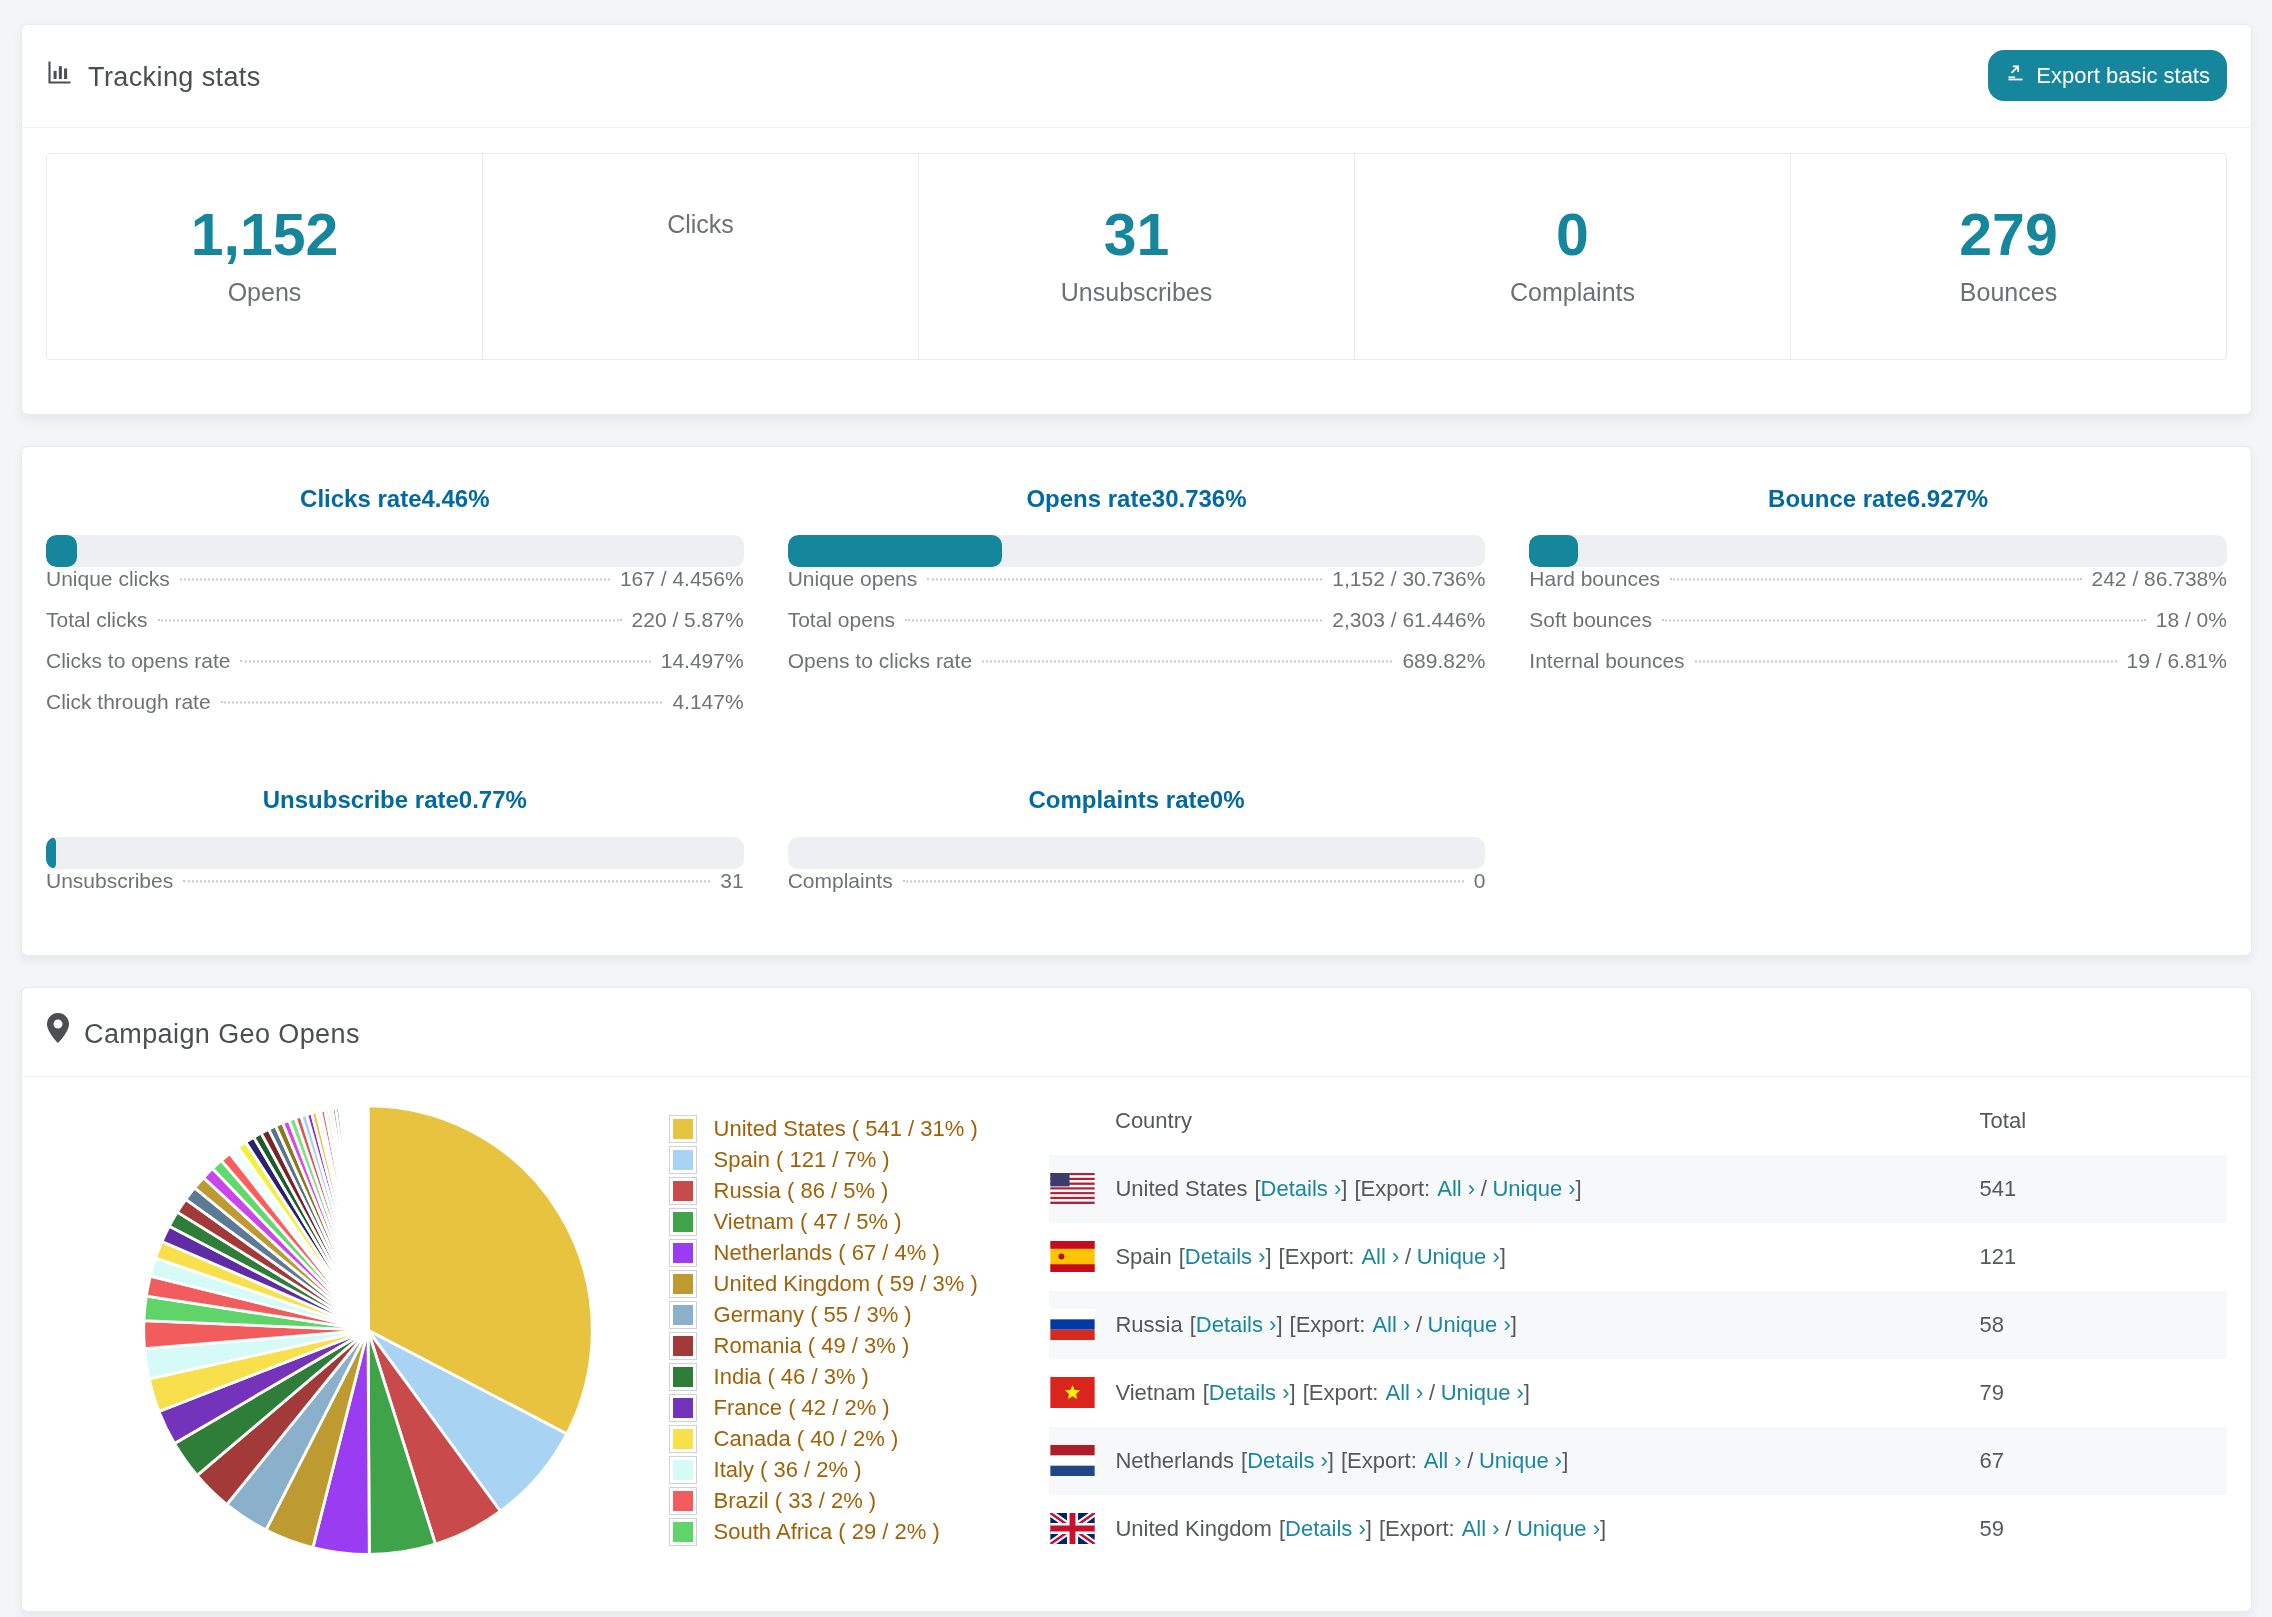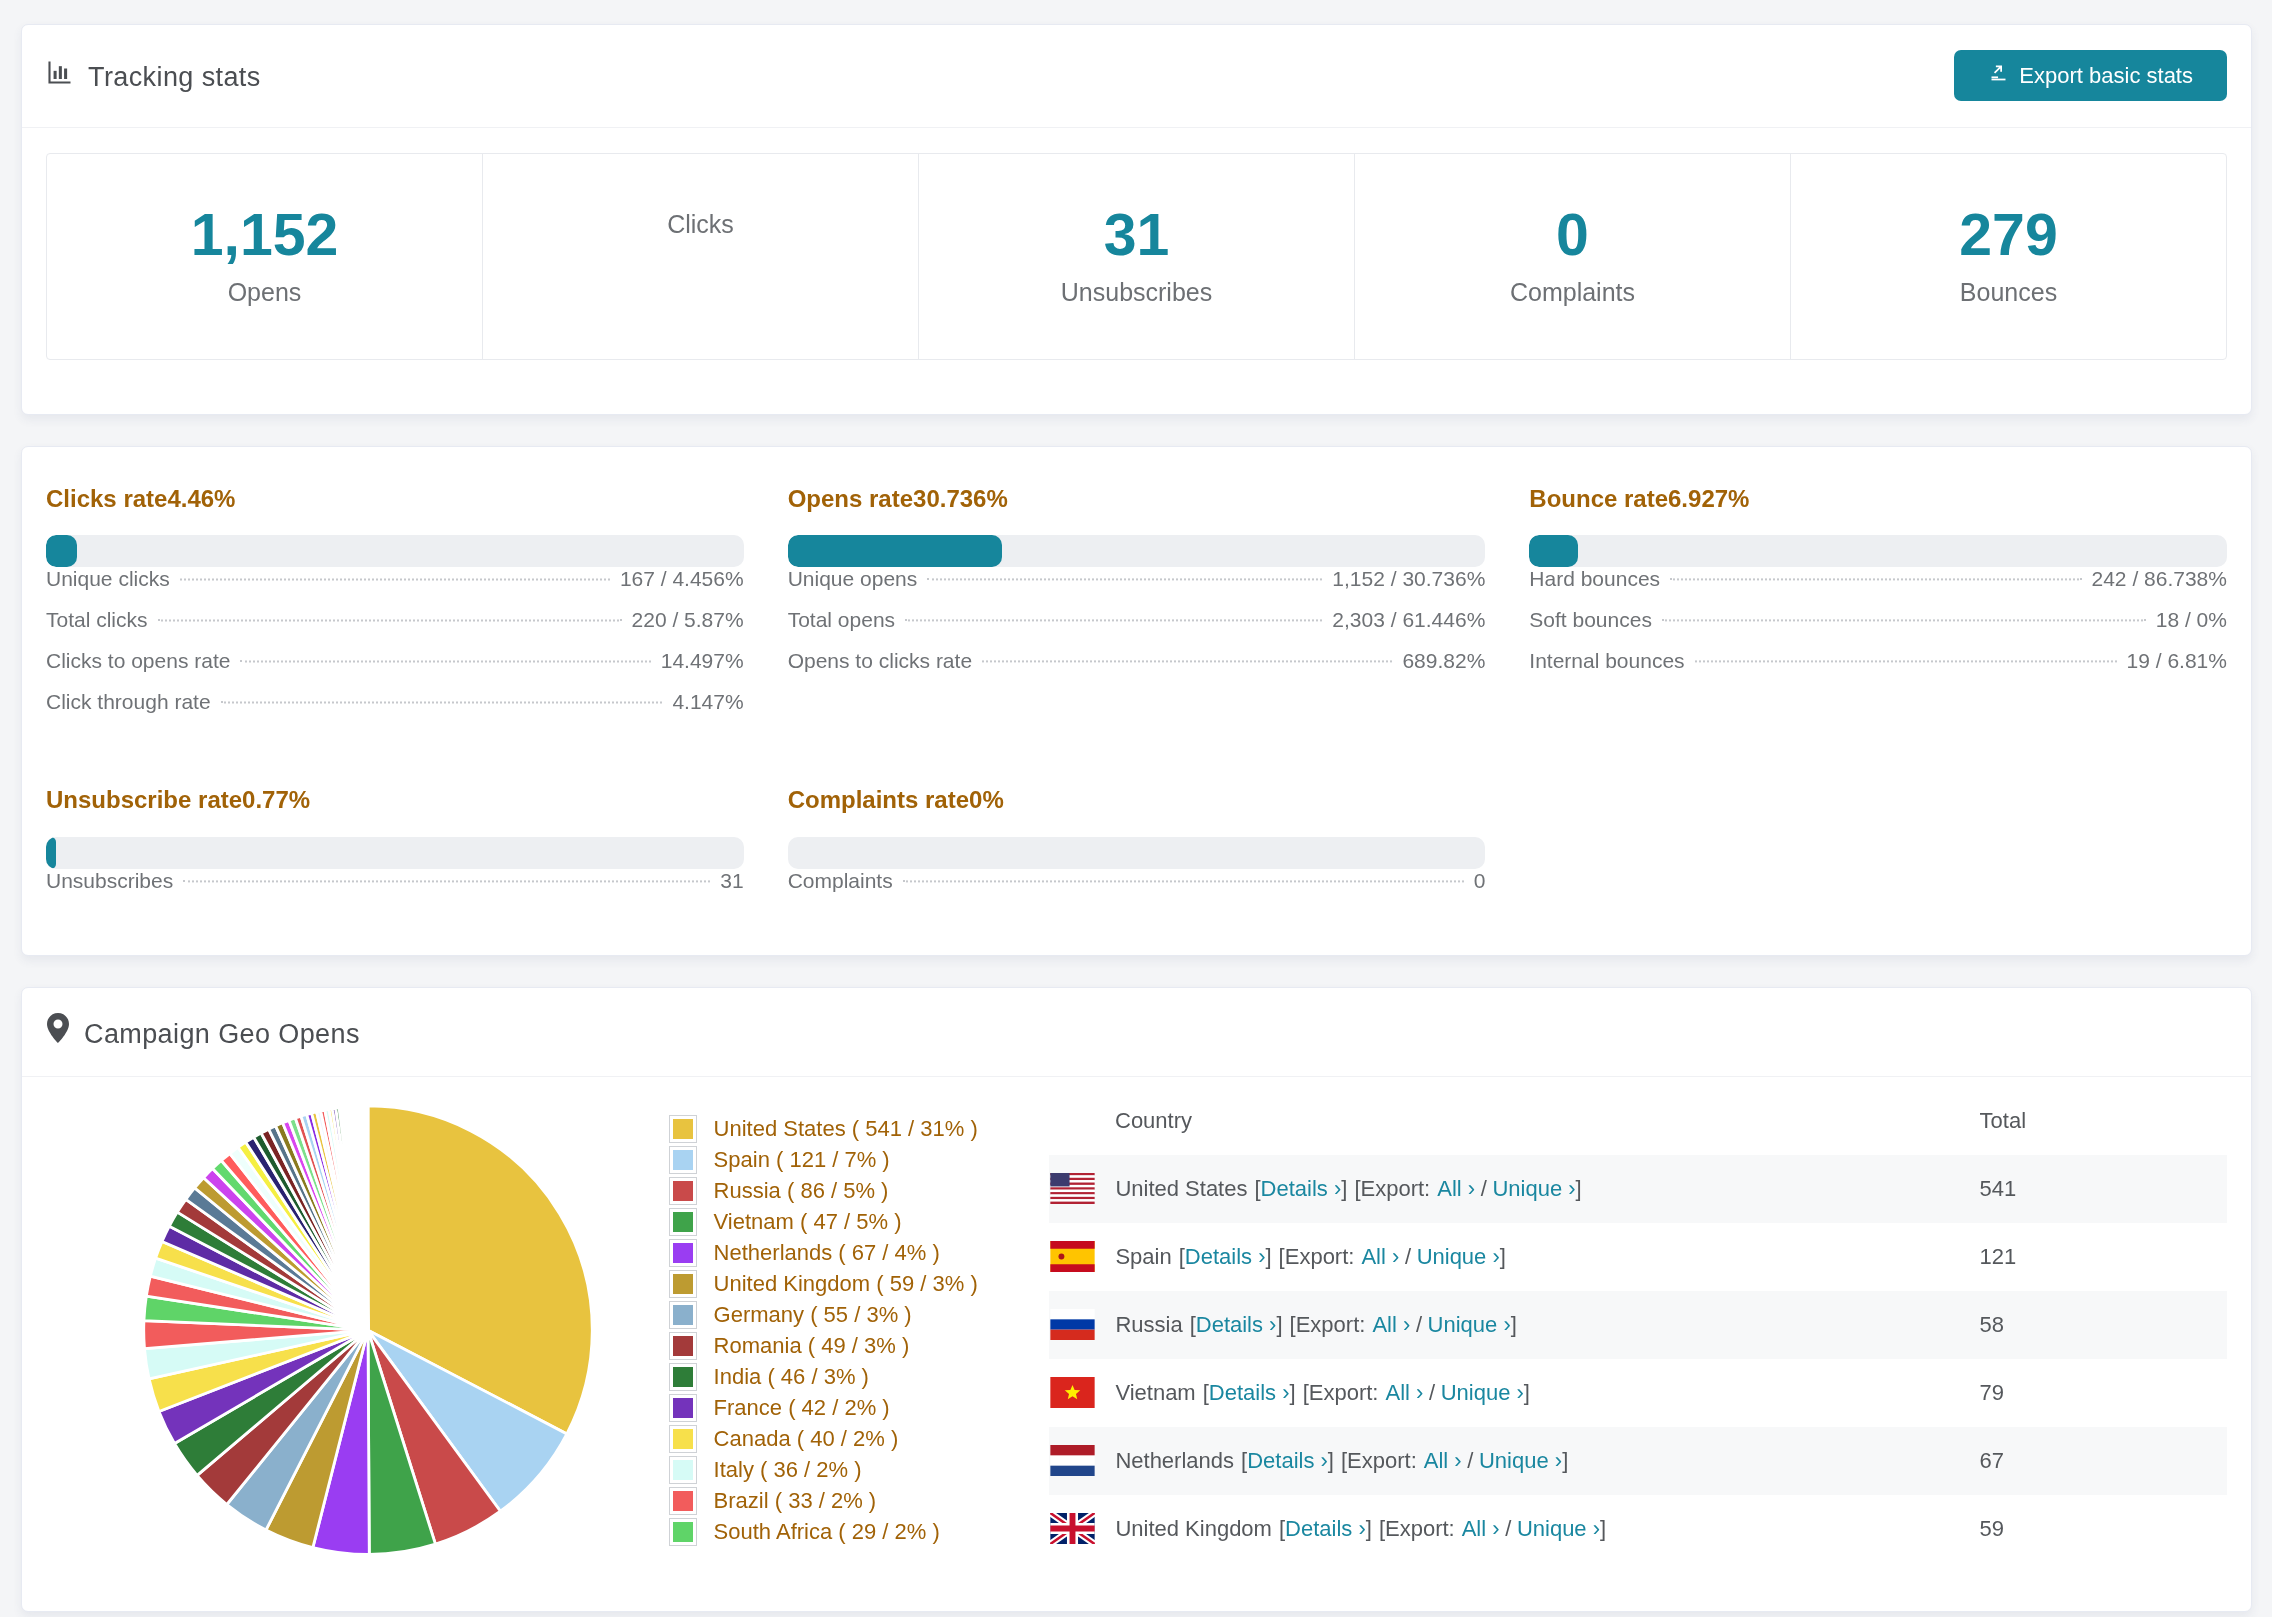--- a/index.html
+++ b/index.html
@@ -24,40 +24,40 @@
     display:flex;justify-content:space-between;align-items:center;
     padding:25.4px 24px;border-bottom:1.4px solid #f0f1f4;
   }
   .card-title{
     display:flex;align-items:flex-end;gap:14px;
     font-size:27px;color:#4b4e52;letter-spacing:0.4px;
   }
   .card-title svg{flex:0 0 auto}
   .btn{
     display:inline-flex;align-items:center;gap:10px;
-    background:#16869c;color:#fff;border:none;border-radius:7px;
-    font-size:22px;font-family:inherit;padding:12px 34px;cursor:pointer;
+    background:#16869c;color:#fff;border:none;border-radius:16px;
+    font-size:22px;font-family:inherit;padding:12px 17px;cursor:pointer;
   }
 
   
   .stats-wrap{padding:25.4px 24px 54px}
   .stats-box{display:flex;border:1.4px solid #e8eaee;border-radius:4px;background:#fff}
   .stat-cell{flex:1;text-align:center;padding:47px 0 52px;border-left:1.4px solid #e8eaee}
   .stat-cell:first-child{border-left:none}
   .stat-value{font-size:59px;font-weight:bold;color:#16869c}
   .stat-label{font-size:25px;color:#6d7074;margin-top:8.5px}
 
   
   .rates-wrap{
     padding:38px 24px 45px;
     display:flex;flex-wrap:wrap;column-gap:44px;row-gap:55px;
   }
   .rate-block{width:calc((100% - 88px)/3)}
-  .rate-head{display:flex;justify-content:flex-start;align-items:baseline;
-    font-size:24px;font-weight:bold;color:#a16207}
+  .rate-head{display:flex;justify-content:center;align-items:baseline;
+    font-size:24px;font-weight:bold;color:#0369a1}
   .bar{height:32px;background:#edeff2;border-radius:10px;margin-top:22.6px;position:relative;overflow:hidden}
   .bar-fill{height:100%;background:#16869c;border-radius:10px}
   .rate-rows{}
   .drow{display:flex;align-items:baseline;font-size:21px;color:#6f7276;height:41px}
   .leader{flex:1;border-bottom:2.1px dotted #c6c8cc;margin:0 10px;transform:translateY(-5.6px)}
 
   
   .geo-body{display:flex;align-items:flex-start;padding:12.7px 24px 28px}
   .pie-wrap{width:466px;margin-left:89px;flex:0 0 auto}
   .legend{margin-left:68px;margin-top:24px;width:333px;flex:0 0 auto}

